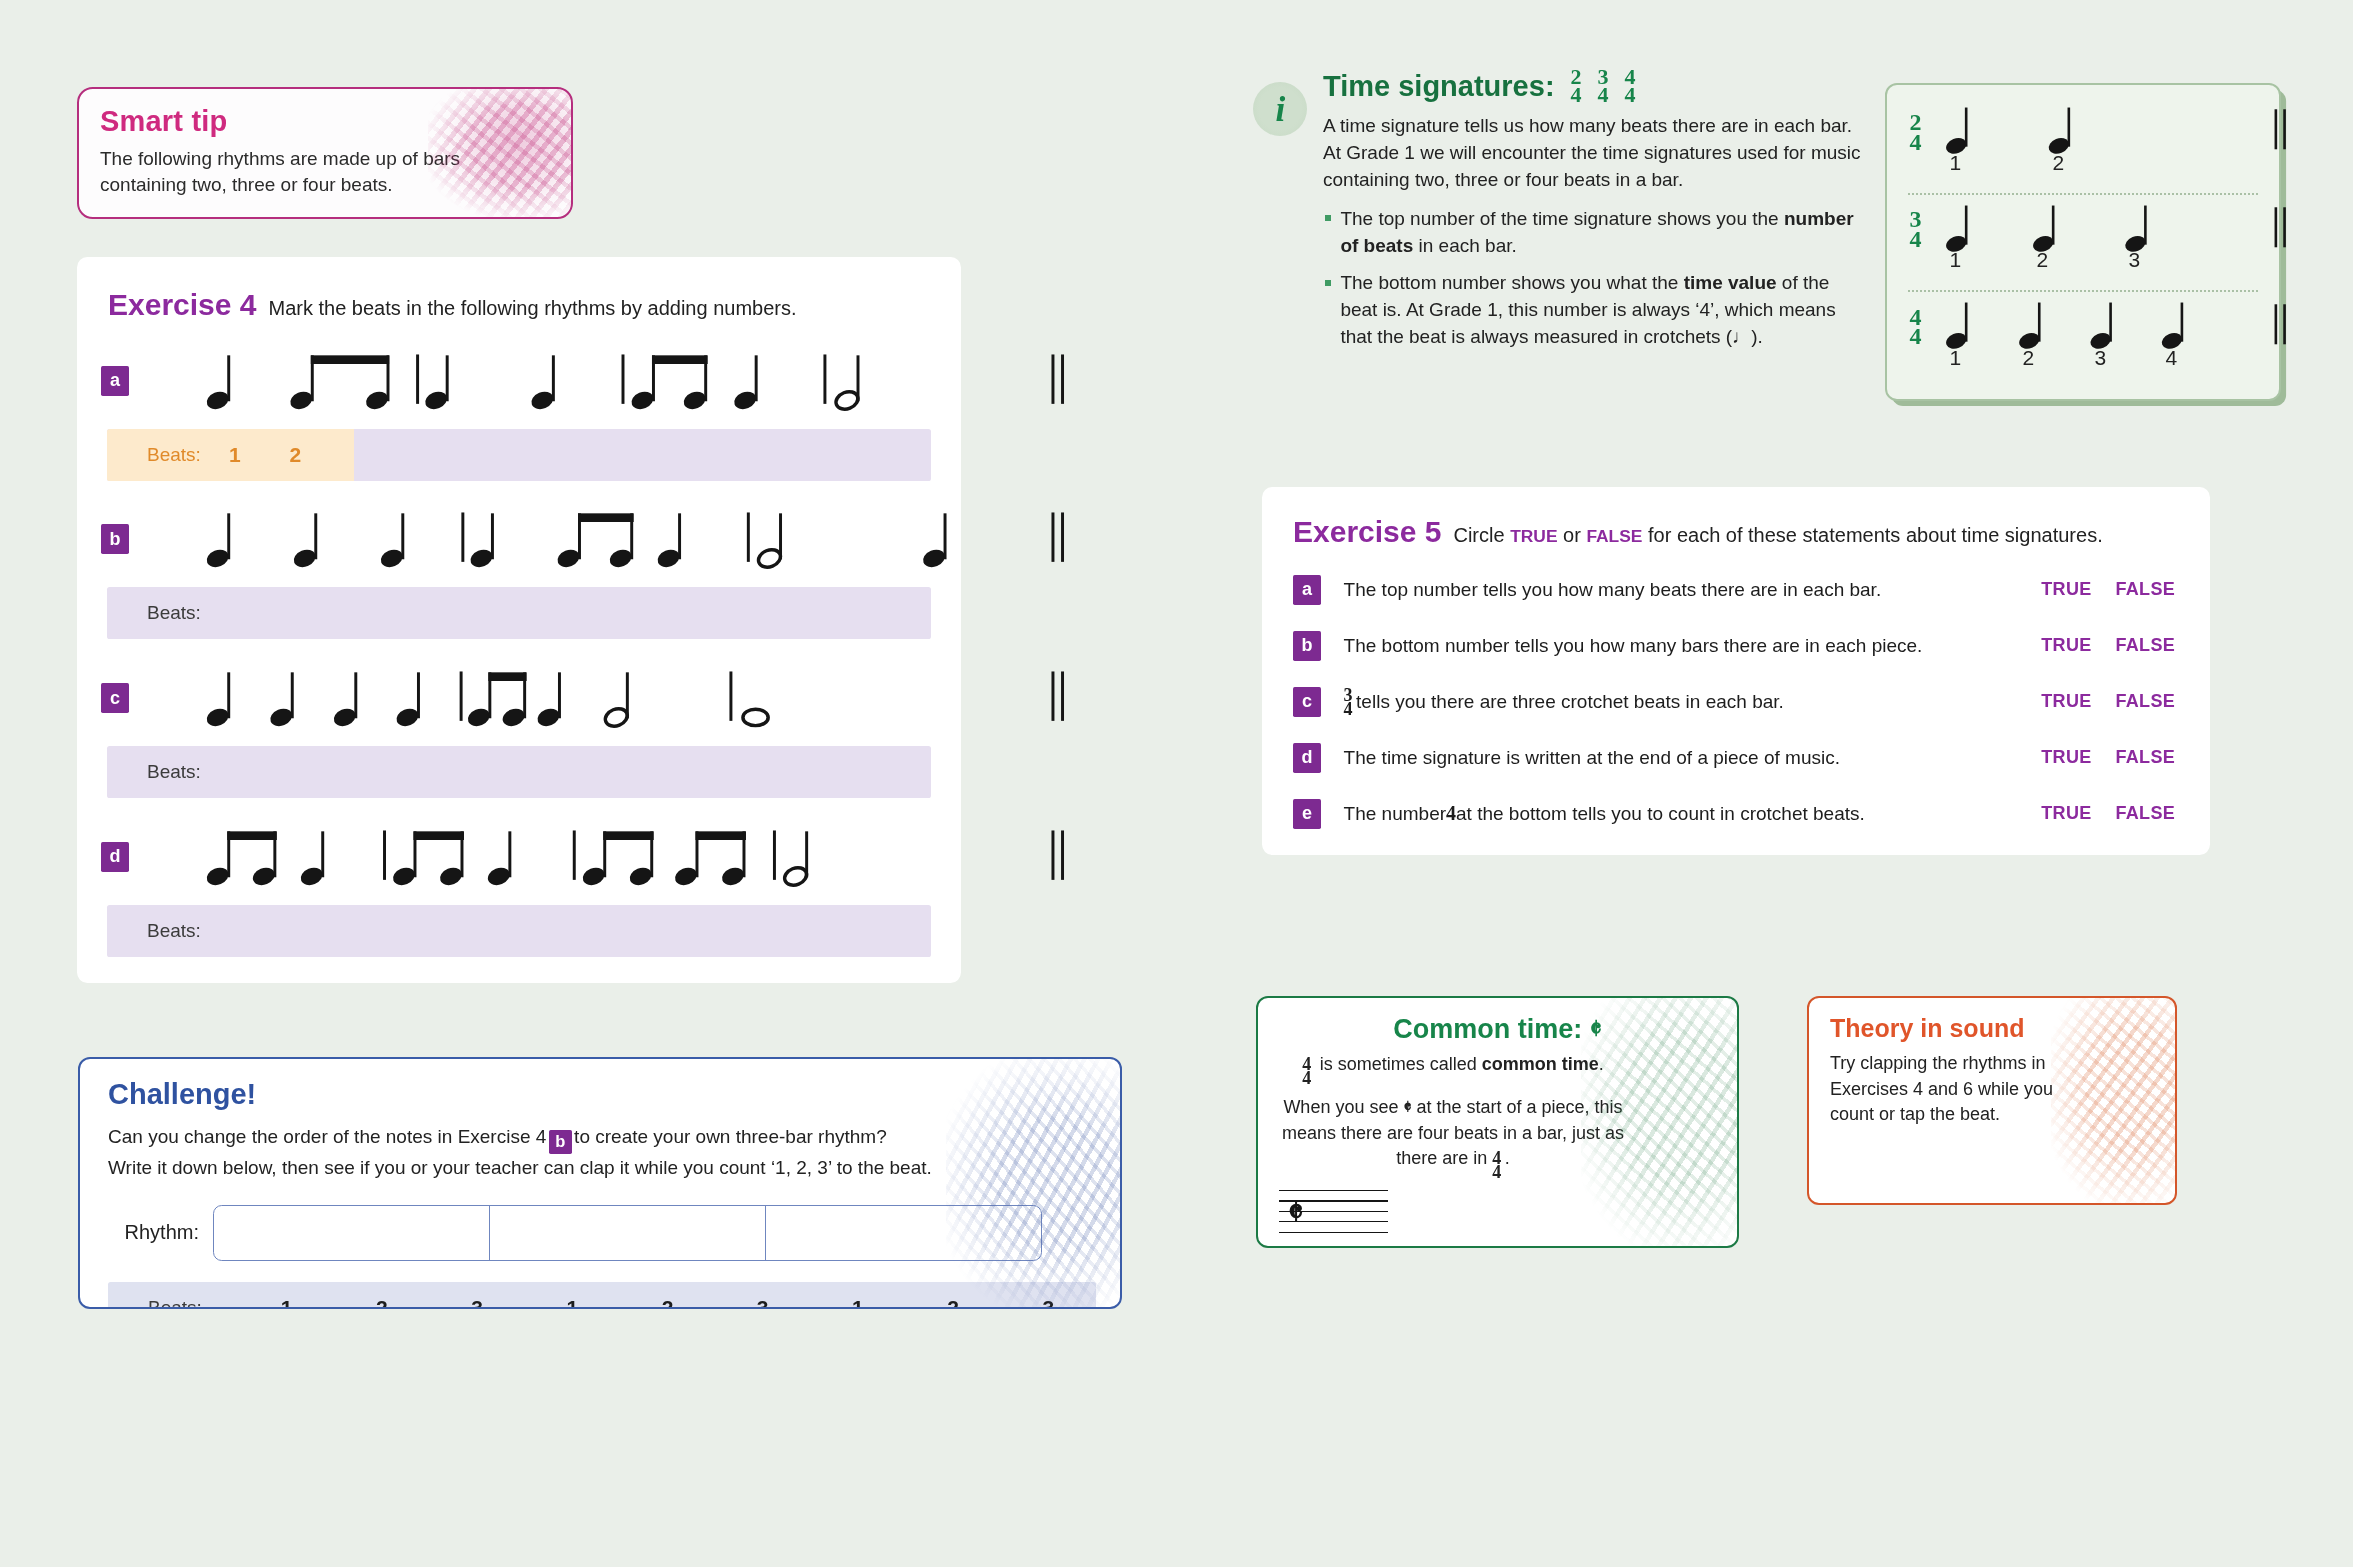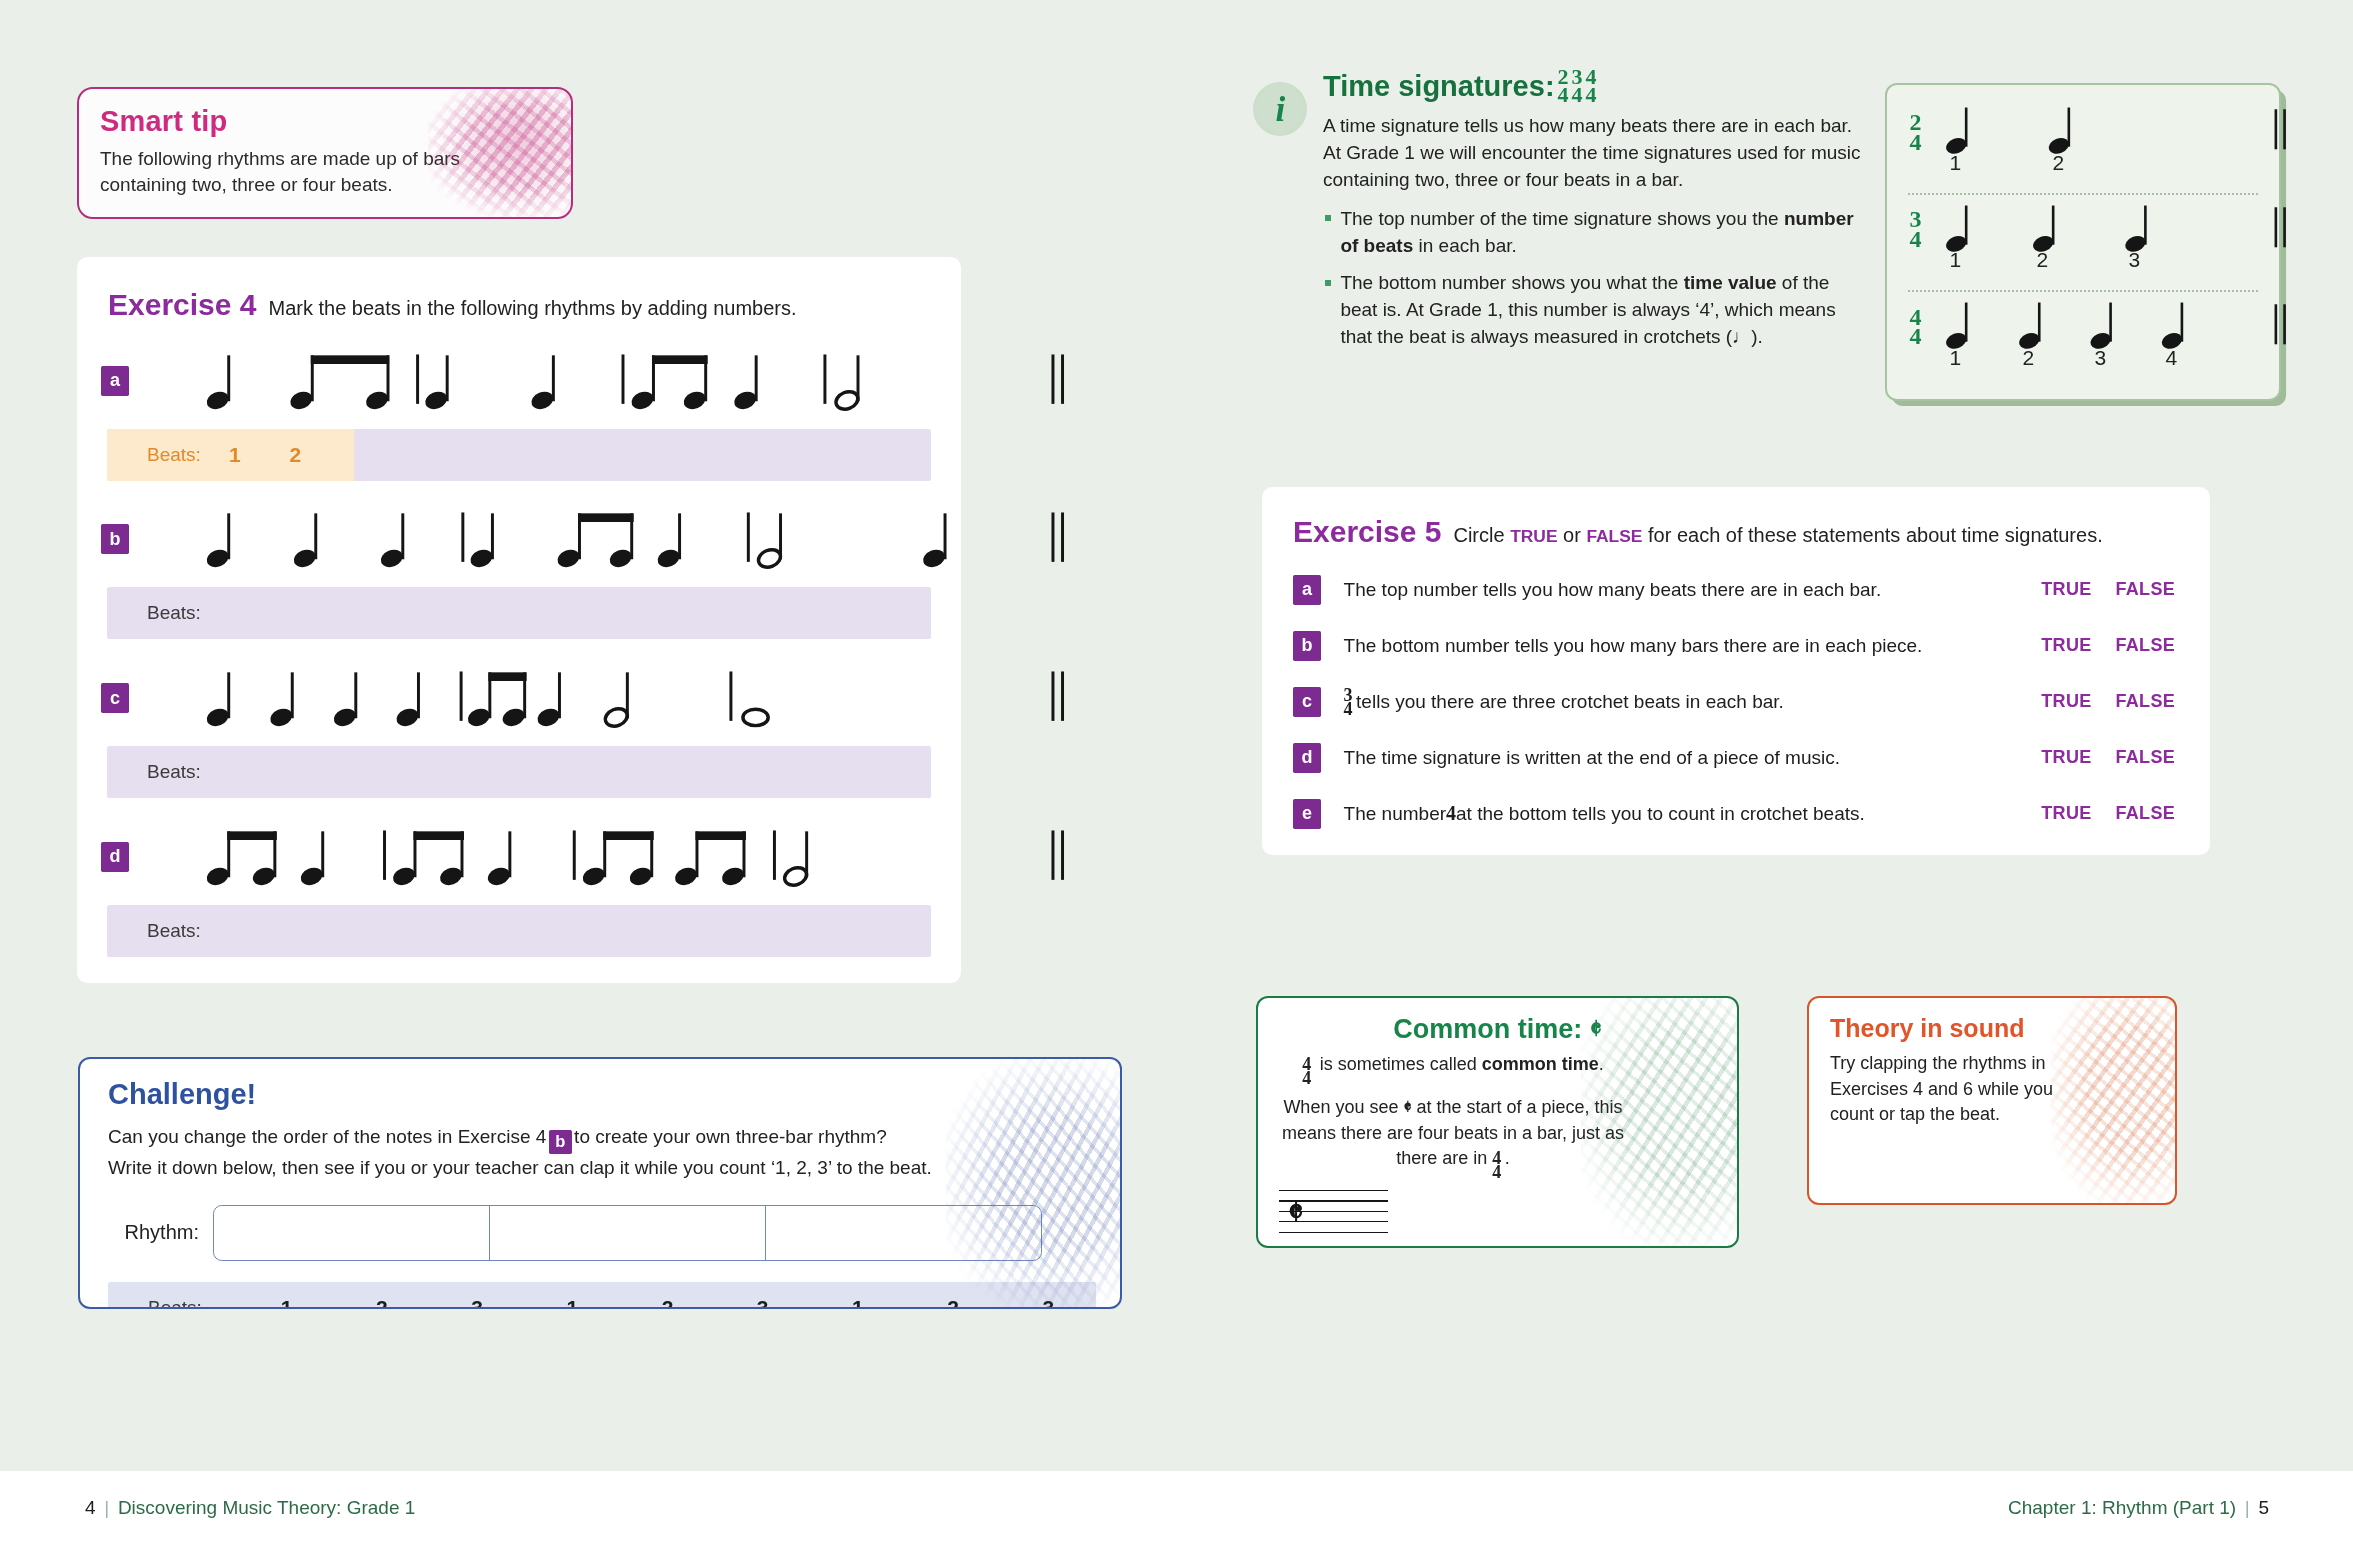--- a/index.html
+++ b/index.html
@@ -94,21 +94,21 @@
   .beats-blue .nums span{flex:1;text-align:center;font-size:21px;font-weight:bold;color:#1d1d1d;}
 
   
   .ts-block{position:absolute;left:1262px;top:68px;width:609px;}
   .ts-icon{
     position:absolute;left:-8.7px;top:14px;width:54px;height:54px;border-radius:50%;
     background:radial-gradient(circle at 50% 50%, #cfdfcd 0%, #cfdfcd 55%, #c6d9c4 100%);
     display:flex;align-items:center;justify-content:center;
   }
   .ts-icon span{color:#17854a;font-size:35px;font-weight:bold;font-style:italic;font-family:"Liberation Serif",serif;line-height:1;}
-  .ts-block h2{margin:0 0 8.7px 61px;color:#17713f;font-size:29px;font-weight:bold;display:flex;align-items:center;gap:3px;}
+  .ts-block h2{margin:0 0 8.7px 61px;color:#17713f;font-size:29px;font-weight:bold;display:flex;align-items:center;gap:16px;}
   .tsig{display:inline-flex;flex-direction:column;line-height:.82;font-size:22px;font-weight:bold;font-family:"Liberation Serif",serif;}
   .tsig.green{color:#17854a;}
   .ts-block p{margin:0 0 12px 61px;color:#222;font-size:19px;line-height:1.42;max-width:539px;}
   .ts-block ul{margin:0 0 0 61px;padding:0;list-style:none;max-width:548px;}
   .ts-block li{position:relative;padding-left:17.4px;margin-bottom:10.4px;color:#222;font-size:19px;line-height:1.42;}
   .ts-block li:before{content:"";position:absolute;left:1.7px;top:9.6px;width:6px;height:6px;background:#3f9b63;}
 
   .ts-examples{
     position:absolute;left:1885px;top:83px;width:396px;height:318px;
     background:#eef4ec;border:2.6px solid #a8c3a3;border-radius:12px;box-sizing:border-box;
@@ -584,23 +584,15 @@
       <span class="c">𝄵</span>
     </div>
   </div>
 
   <div class="theory">
     <div class="deco"></div>
     <h3>Theory in sound</h3>
     <p>Try clapping the rhythms in Exercises 4 and 6 while you count or tap the beat.</p>
   </div>
 
-  <div class="footer">
-    <div class="fl">
-      <span class="pg">4</span><span class="sep">|</span><span>Discovering Music Theory: Grade 1</span>
-    </div>
-    <div class="fr">
-      <span>Chapter 1: Rhythm (Part 1)</span><span class="sep">|</span><span class="pg">5</span>
-    </div>
-  </div>
 
 </div>
 
 
 </body></html>

